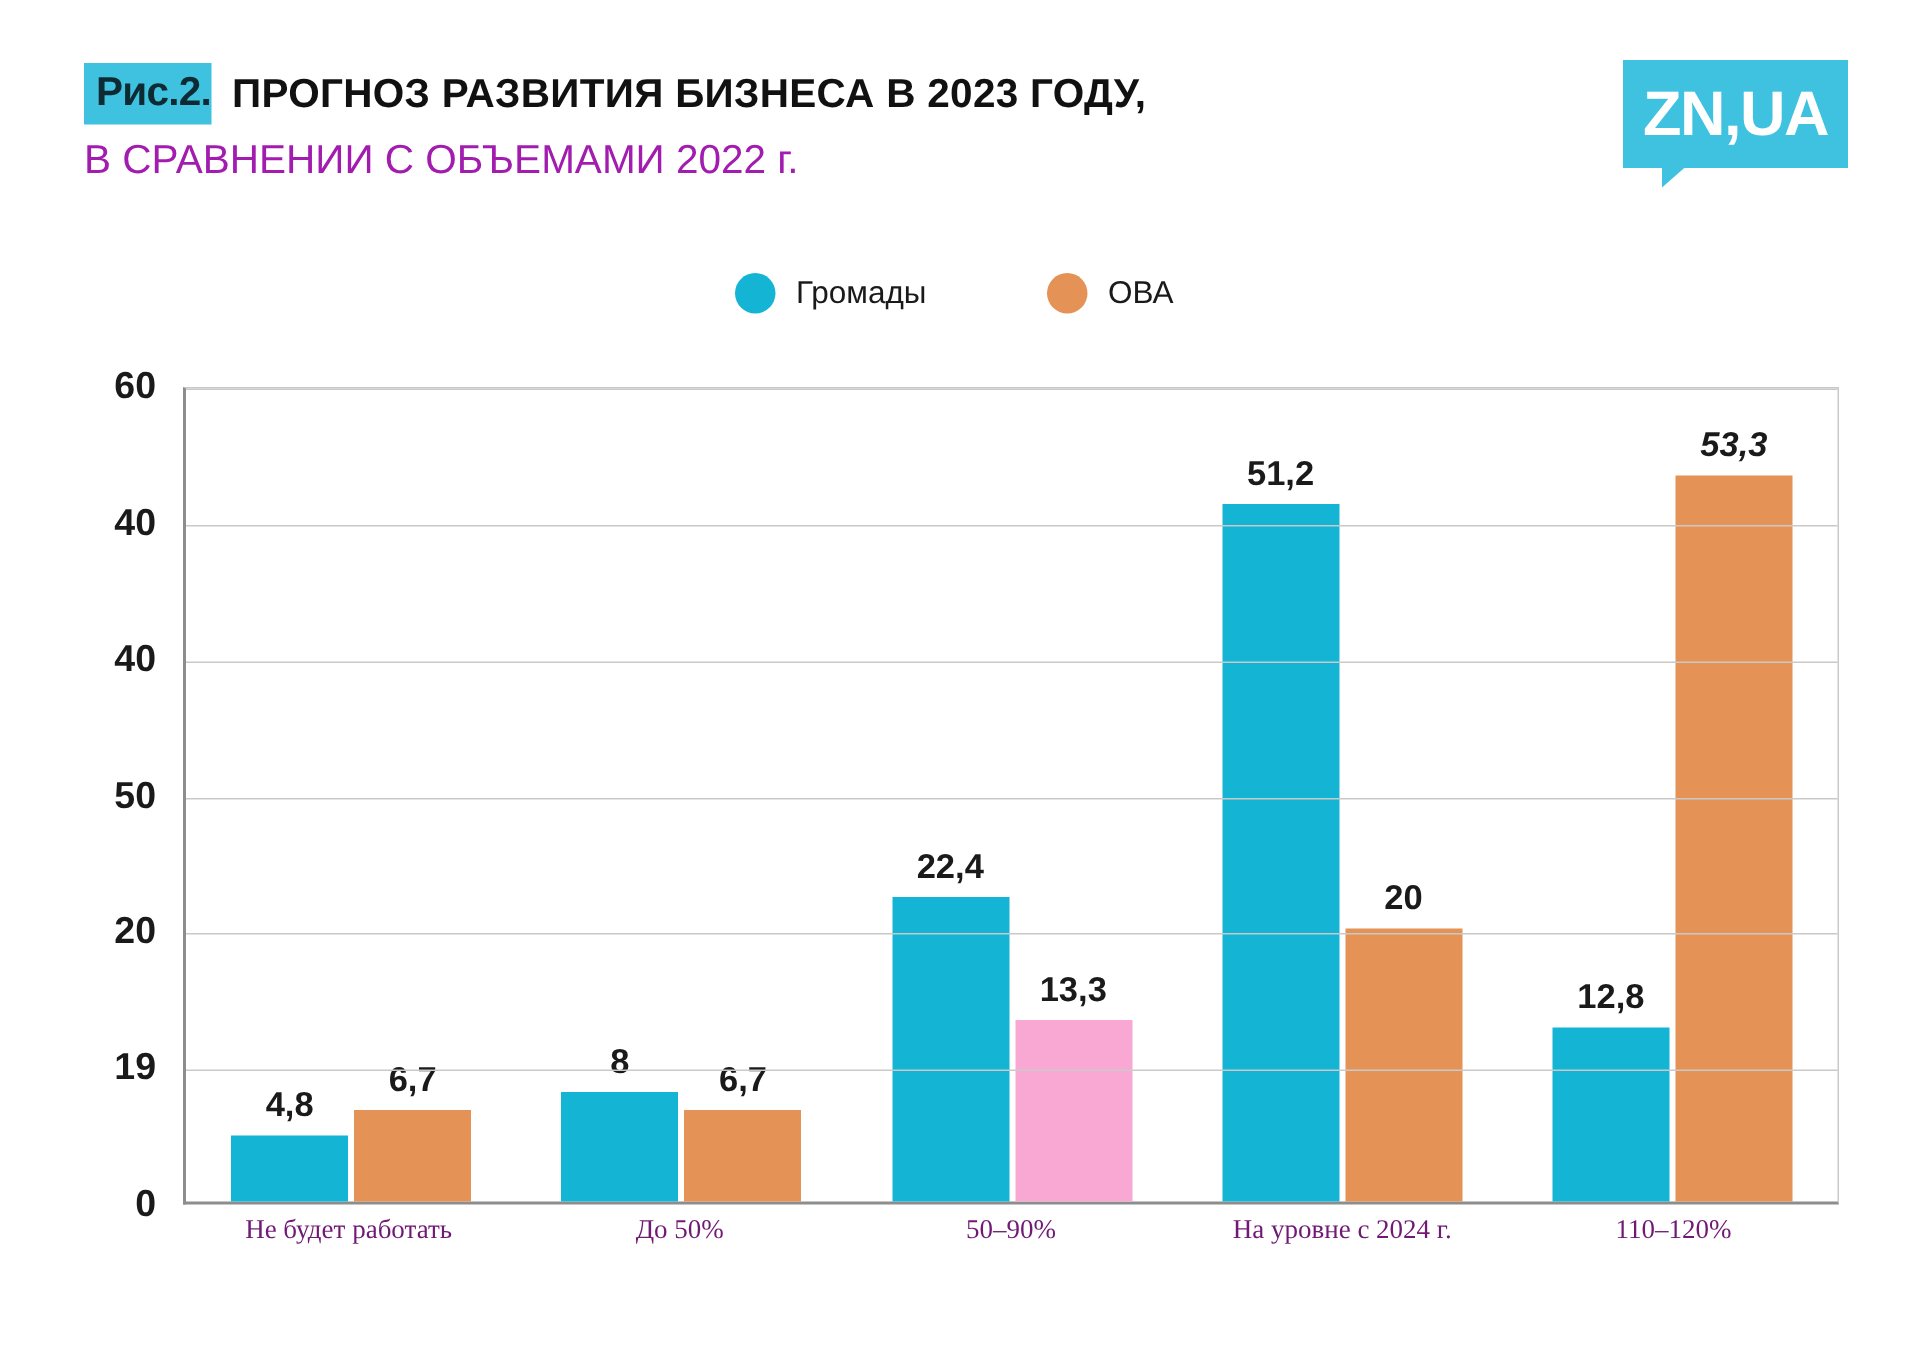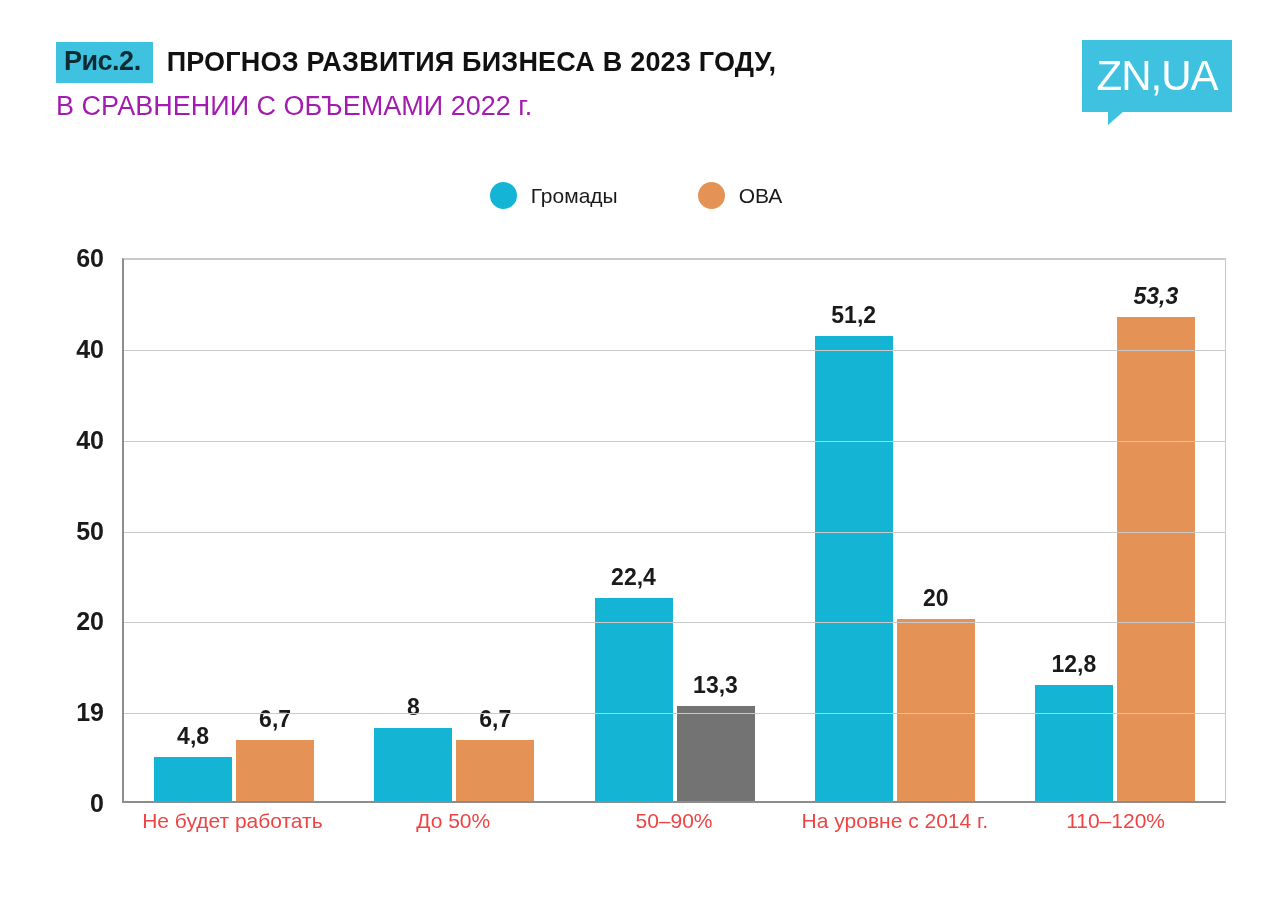--- a/index.html
+++ b/index.html
@@ -28,21 +28,21 @@
     display: flex;
     align-items: center;
     gap: 14px;
   }
   .fig-badge {
     background: #3fc1e0;
     color: #0e2b33;
     font-weight: bold;
     font-size: 27px;
     line-height: 1;
-    padding: 6px 12px 8px 8px;
+    padding: 6px 0 8px 8px;
     letter-spacing: -0.5px;
   }
   .title-text {
     font-size: 27px;
     font-weight: bold;
     letter-spacing: 0.2px;
     color: #111111;
     line-height: 1.18;
   }
   .title-second {
@@ -54,21 +54,21 @@
   }
 
   .logo {
     position: absolute;
     right: 0px;
     top: -2px;
     width: 150px;
     height: 72px;
     background: #3fc1e0;
     color: #ffffff;
-    font-weight: normal;
+    font-weight: bold;
     font-size: 42px;
     letter-spacing: -1px;
     display: flex;
     align-items: center;
     justify-content: center;
   }
   .logo .tail {
     position: absolute;
     bottom: -13px;
     left: 26px;
@@ -190,22 +190,23 @@
   .x-labels {
     position: absolute;
     left: 66px;
     right: 0;
     top: 551px;
     display: flex;
   }
   .x-label {
     flex: 1 1 0;
     text-align: center;
-    font-size: 21px;
-    color: #ef4444;
+    font-size: 18px;
+    color: #701a75;
+    font-family: Liberation Serif, serif;
   }
 </style>
 </head>
 <body>
 
 <div class="header">
   <div class="title-line">
     <span class="fig-badge">Рис.2.</span>
     <span class="title-text">ПРОГНОЗ РАЗВИТИЯ БИЗНЕСА В 2023 ГОДУ,</span>
   </div>
@@ -263,21 +264,21 @@
             </div>
           </div>
         </div>
         <div class="group">
           <div class="bar-wrap">
             <div class="bar" style="height: 203.467px; background: rgb(20, 180, 213);">
               <span class="bar-value">22,4</span>
             </div>
           </div>
           <div class="bar-wrap">
-            <div class="bar" style="height: 95px; background: #737373;">
+            <div class="bar" style="height: 121px; background: #f9a8d4;">
               <span class="bar-value">13,3</span>
             </div>
           </div>
         </div>
         <div class="group">
           <div class="bar-wrap">
             <div class="bar" style="height: 465.067px; background: rgb(20, 180, 213);">
               <span class="bar-value">51,2</span>
             </div>
           </div>
@@ -304,16 +305,16 @@
       <div class="gridline" style="top: 363.333px;"></div>
       <div class="gridline" style="top: 272.5px;"></div>
       <div class="gridline" style="top: 181.667px;"></div>
       <div class="gridline" style="top: 90.8333px;"></div>
       <div class="gridline" style="top: 0px;"></div>
     </div>
   <div class="x-labels" id="x-labels">
       <div class="x-label">Не будет работать</div>
       <div class="x-label">До 50%</div>
       <div class="x-label">50–90%</div>
-      <div class="x-label">На уровне с 2014 г.</div>
+      <div class="x-label">На уровне с 2024 г.</div>
       <div class="x-label">110–120%</div>
     </div>
 </div>
 
 </body></html>

